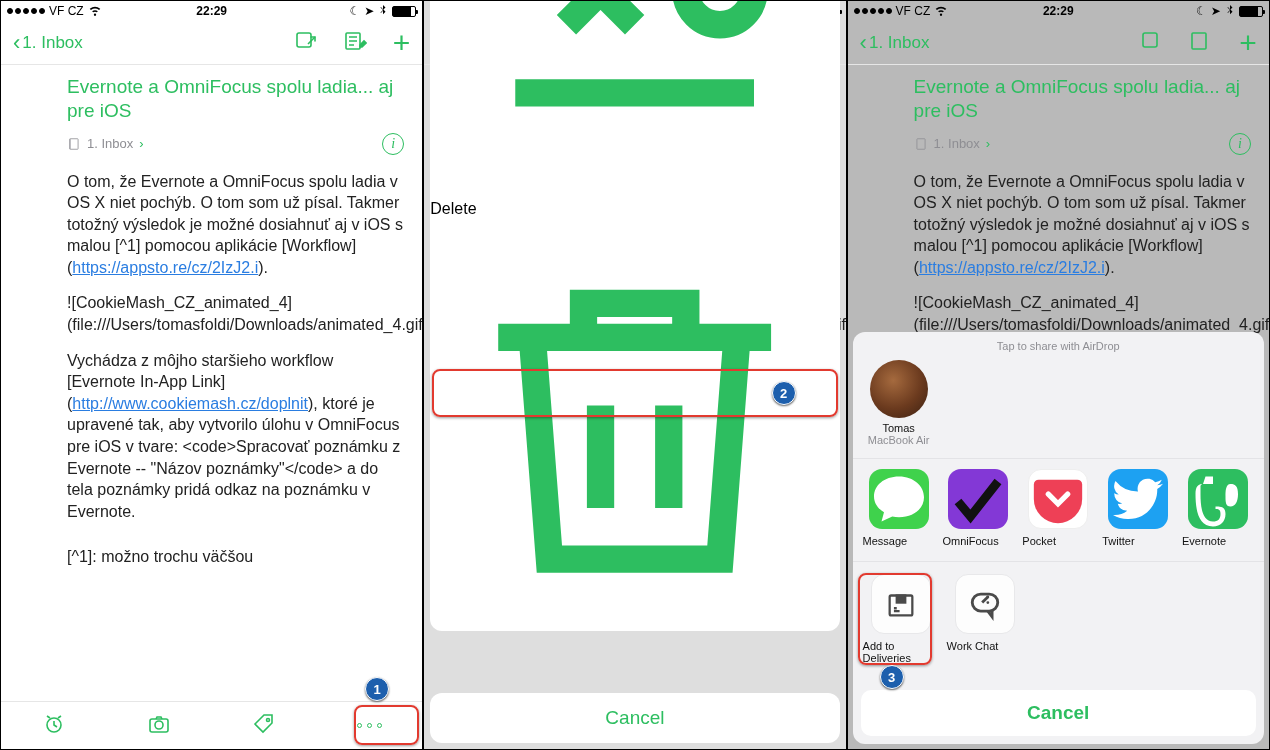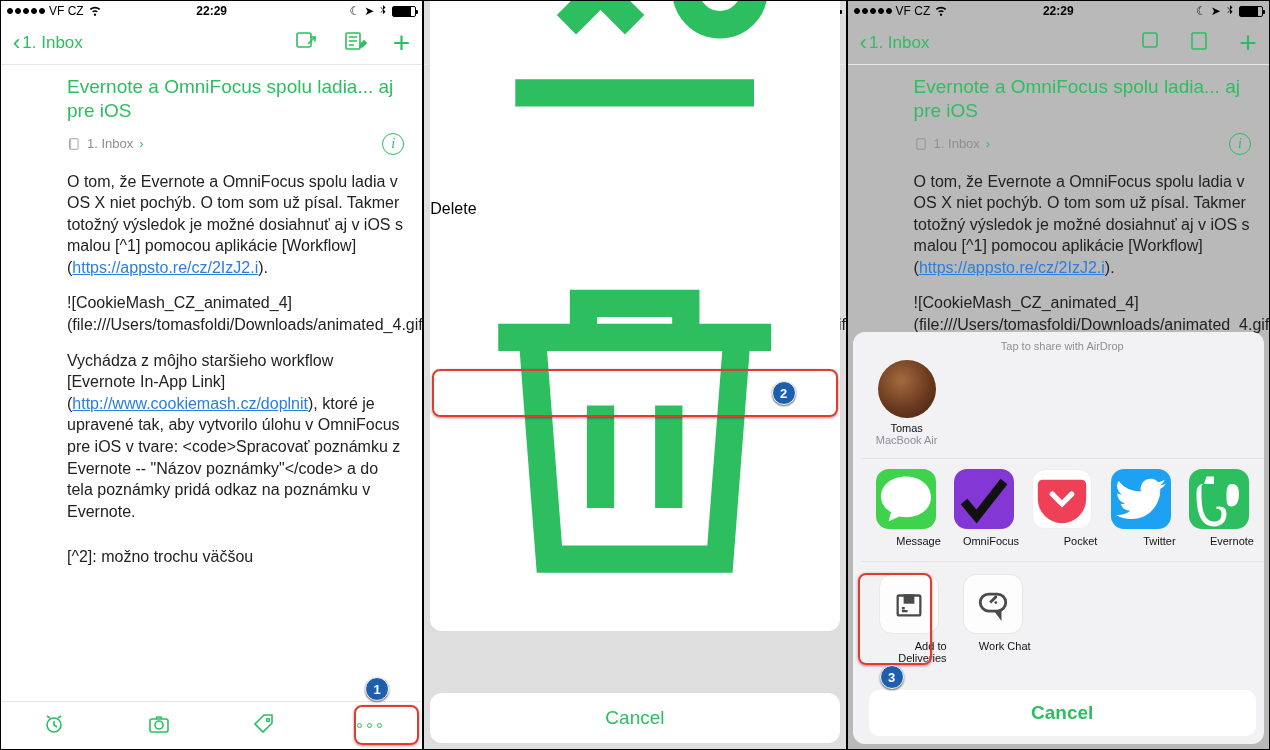--- a/index.html
+++ b/index.html
@@ -71,31 +71,31 @@
     z-index:30;
   }
   .hl { position:absolute; border:2px solid #e23a2f; border-radius:8px; box-shadow:0 1px 3px rgba(0,0,0,0.4); z-index:25; pointer-events:none; }
   .sheet-wrap { position:absolute; left:0; right:0; bottom:0; z-index:20;}
   .sheet-main { background:#fff; border-radius:12px; margin:0 6px 62px 6px; overflow:hidden;}
   .sheet-cancel { background:#fff; border-radius:12px; margin:0 6px 6px 6px; height:50px; display:flex; align-items:center; justify-content:center; color:#2dbe60; font-size:19px;}
 
   
   .share {
     position:absolute; left:5px; right:5px; bottom:5px; z-index:20;
-    background:#f2f2f4; border-radius:12px; padding:8px 0 0 8px;
+    background:#f2f2f4; border-radius:12px; padding:8px 0 0 0;
   }
   .share .airdrop-label { text-align:center; font-size:11px; color:#8e8e93; margin-bottom:8px;}
   .share .airdrop { display:flex; gap:10px; padding:0 12px 12px 12px;}
   .share .airdrop .item { width:68px; text-align:center; }
   .share .airdrop .avatar { width:58px; height:58px; border-radius:50%; background:#6b4028; margin:0 auto 4px auto; background-image: radial-gradient(circle at 40% 35%, #a56a3e 0%, #6b3a1e 55%, #3a2012 100%);}
   .share .airdrop .name { font-size:11px; color:#111; line-height:1.1;}
   .share .airdrop .sub { font-size:11px; color:#8e8e93; line-height:1.1;}
   .share .row-apps { display:flex; gap:8px; padding:10px 10px 14px 10px; border-top:1px solid #e3e3e6; border-bottom:1px solid #e3e3e6;}
   .share .row-acts { display:flex; gap:8px; padding:12px 10px 18px 10px; }
-  .share .app { width:76px; text-align:right;}
+  .share .app { width:76px; text-align:left;}
   .share .app .box { width:60px; height:60px; border-radius:13px; margin:0 auto 6px auto; display:flex; align-items:center; justify-content:center; font-size:30px; color:#fff; }
   .share .app .lbl { font-size:11px; color:#111; line-height:1.1; }
   .share .app.act .box { background:#fdfdfd; border:1px solid #e8e8ea; color:#4a4a4a; }
   .share .app.act .box svg { width:34px; height:34px; }
   .share .cancel { margin:8px; height:46px; border-radius:10px; background:#fff; color:#2dbe60; font-size:19px; font-weight:600; display:flex; align-items:center; justify-content:center;}
   
   .ic-message { background:#3fd24c;}
   .ic-omni    { background:#8338d6;}
   .ic-pocket  { background:#fff; border:1px solid #eee; color:#ee4056;}
   .ic-twitter { background:#1da1f2;}
@@ -169,21 +169,21 @@
             </svg>
         <span>1. Inbox</span>
         <span class="ch">›</span>
       </div>
       <div class="info-ic">i</div>
     </div>
     <div class="body-text">
       <p><span>O tom, že Evernote a OmniFocus spolu ladia v OS X niet pochýb. O tom som už písal. Takmer totožný výsledok je možné dosiahnuť aj v iOS s malou [^1] pomocou aplikácie [Workflow] (</span><a>https://appsto.re/cz/2IzJ2.i</a><span>).</span></p>
       <p>![CookieMash_CZ_animated_4](file:///Users/tomasfoldi/Downloads/animated_4.gif)</p>
       <p><span>Vychádza z môjho staršieho workflow [Evernote In-App Link](</span><a>http://www.cookiemash.cz/doplnit</a><span>), ktoré je upravené tak, aby vytvorilo úlohu v OmniFocus pre iOS v tvare: &lt;code&gt;Spracovať poznámku z Evernote -- "Názov poznámky"&lt;/code&gt; a do tela poznámky pridá odkaz na poznámku v Evernote.</span></p>
-      <p class="foot">[^2]: možno trochu väčšou</p>
+      <p class="foot">[^1]: možno trochu väčšou</p>
     </div>
   </div>
 
   <div class="toolbar">
     <span><svg viewBox="0 0 24 24" fill="none" stroke="#2dbe60" stroke-width="1.6">
             <circle cx="12" cy="13" r="7"></circle>
             <path d="M12 9v4l3 2M5 4l3 2M19 4l-3 2"></path>
           </svg></span>
     <span><svg viewBox="0 0 24 24" fill="none" stroke="#2dbe60" stroke-width="1.6">
             <rect x="3" y="7" width="18" height="13" rx="2"></rect>

